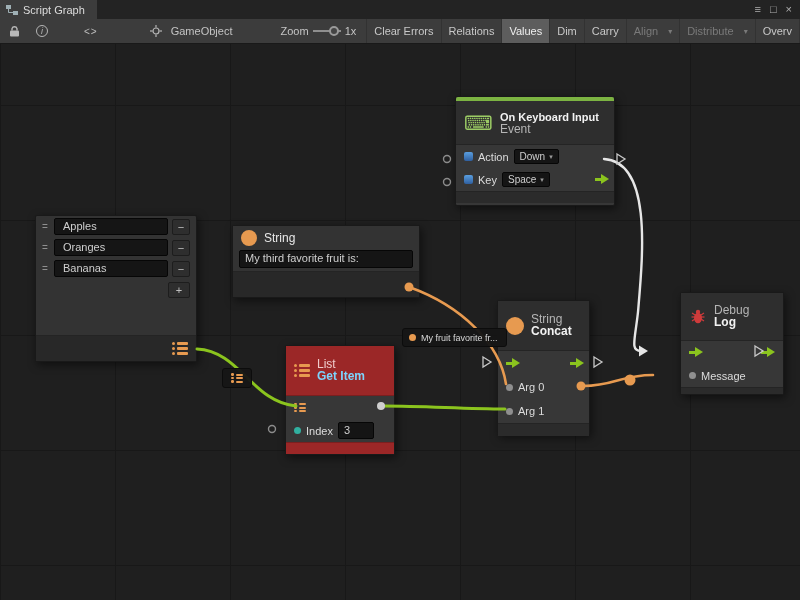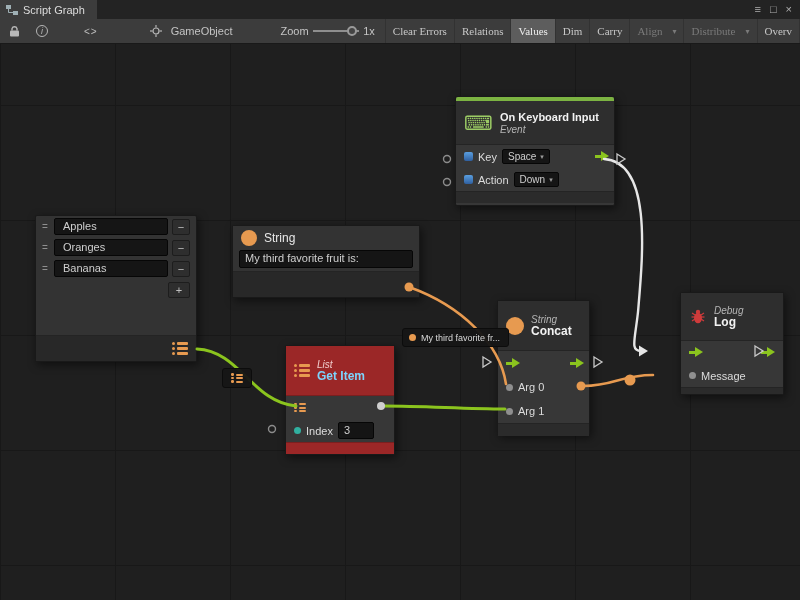--- a/index.html
+++ b/index.html
@@ -16,39 +16,39 @@
   
   .toolbar { position:absolute; left:0; top:19px; width:800px; height:25px; background:#3c3c3c; border-bottom:1px solid #191919; display:flex; align-items:center; color:#c8c8c8; font-size:11px; white-space:nowrap; overflow:hidden; }
   .ticon { display:inline-flex; align-items:center; justify-content:center; height:20px; padding:0 4px; }
   .circle-i { width:12px; height:12px; border-radius:50%; border:1px solid #b5b5b5; font-size:9px; line-height:10px; text-align:center; color:#b5b5b5; font-style:italic; }
   .code-glyph { font-size:10px; letter-spacing:1px; color:#bdbdbd; }
   .tlabel { color:#c4c4c4; }
   .slider { position:relative; width:86px; height:12px; margin:0 4px; }
   .slider .track { position:absolute; left:0; right:0; top:5px; height:2px; background:#8f8f8f; }
   .slider .knob { position:absolute; right:2px; top:1px; width:10px; height:10px; border-radius:50%; background:#444; border:2px solid #9a9a9a; }
   .tbtns { display:flex; align-items:stretch; height:100%; margin-left:10px; }
-  .tbtn { display:flex; align-items:center; gap:3px; padding:0 7px; border-right:1px solid #323232; color:#c8c8c8; cursor:default;font-family:Liberation Serif, serif; }
+  .tbtn { display:flex; align-items:center; gap:3px; padding:0 7px; border-right:1px solid #323232; color:#c8c8c8; cursor:default; }
   .tbtn:first-child { border-left:1px solid #323232; }
   .tbtn.active { background:#5d5d5d; color:#efefef; }
   .tbtn.disabled { color:#7a7a7a;gap:10px; }
   .tbtn .caret { font-size:8px; color:inherit; }
 
   
   .canvas { position:absolute; left:0; top:44px; width:800px; height:556px; background-color:#1f1f1f;
     background-image:
       linear-gradient(to right, #181818 1px, transparent 1px),
       linear-gradient(to bottom, #181818 1px, transparent 1px);
     background-size:115px 115px, 115px 115px;
     background-position:0 0, 0 61px; }
 
   
   .node { position:absolute; background:#373737; border:1px solid #191919; border-radius:2px; box-shadow:2px 3px 9px rgba(0,0,0,.5); z-index:2; }
   .nhead { display:flex; align-items:center; gap:7px; background:#2b2b2b; padding:0 8px; border-bottom:1px solid #242424; }
   .nhead .tcol { display:flex; flex-direction:column; justify-content:center; }
-  .ncat { font-size:10px; color:#b5b5b5; line-height:11px;font-style:italic; }
+  .ncat { font-size:12px; color:#b5b5b5; line-height:11px; }
   .ntitle { font-size:12px; font-weight:700; color:#f2f2f2; line-height:13px; }
   .nfoot { background:#2b2b2b; border-top:1px solid #242424; }
   .nrow { position:relative; display:flex; align-items:center; gap:5px; padding:0 8px; font-size:11px; color:#dcdcdc; }
 
   .ocirc { border-radius:50%; background:var(--wire-orange,#e79a50); flex:none; }
   .pdot { border-radius:50%; flex:none; }
   .field { background:#151515; border:1px solid #060606; border-radius:2px; color:#cfcfcf; font-size:11px; padding:1px 5px; }
   .dropdown { display:inline-flex; align-items:center; gap:4px; background:#151515; border:1px solid #060606; border-radius:2px; color:#cfcfcf; font-size:10px; padding:1px 5px; }
   .dropdown .caret { font-size:7px; color:#9a9a9a; }
   .sqbtn { display:flex; align-items:center; justify-content:center; width:18px; height:16px; background:#2e2e2e; border:1px solid #1d1d1d; border-radius:2px; color:#c0c0c0; font-size:11px; flex:none; }
@@ -206,34 +206,34 @@
       <div class="accent"></div>
       <div class="nhead">
         <span class="kbglyph">⌨</span>
         <span class="tcol">
           <span class="ntitle" style="font-size:11px">On Keyboard Input</span>
           <span class="ncat">Event</span>
         </span>
       </div>
       <div class="nrow">
         <span class="typeicon"></span>
+        <span>Action</span>
+        <span class="dropdown">
+          <span>Down</span>
+          <span class="caret">▾</span>
+        </span>
+      </div>
+      <div class="nrow">
+        <span class="typeicon"></span>
         <span>Key</span>
         <span class="dropdown">
           <span>Space</span>
           <span class="caret">▾</span>
         </span>
         <span class="garrow out-arrow"></span>
-      </div>
-      <div class="nrow">
-        <span class="typeicon"></span>
-        <span>Action</span>
-        <span class="dropdown">
-          <span>Down</span>
-          <span class="caret">▾</span>
-        </span>
       </div>
       <div class="nfoot"></div>
     </div>
 
     <div class="node" id="node-list">
       <div class="item-row">
         <span class="handle">=</span>
         <span class="field">Apples</span>
         <span class="sqbtn">−</span>
       </div>
@@ -378,17 +378,17 @@
 
     <div class="badge" id="badge-listicon">
       <span class="licon sm">
           <b></b>
           <b></b>
           <b></b>
         </span>
     </div>
     <div class="badge" id="badge-strval">
       <span class="pdot bdot" style="background:var(--wire-orange,#e79a50)"></span>
-      <span>My third favorite fr...</span>
+      <span>My fruit favorite fr...</span>
     </div>
 
   </div>
 </div>
 
 </body></html>

